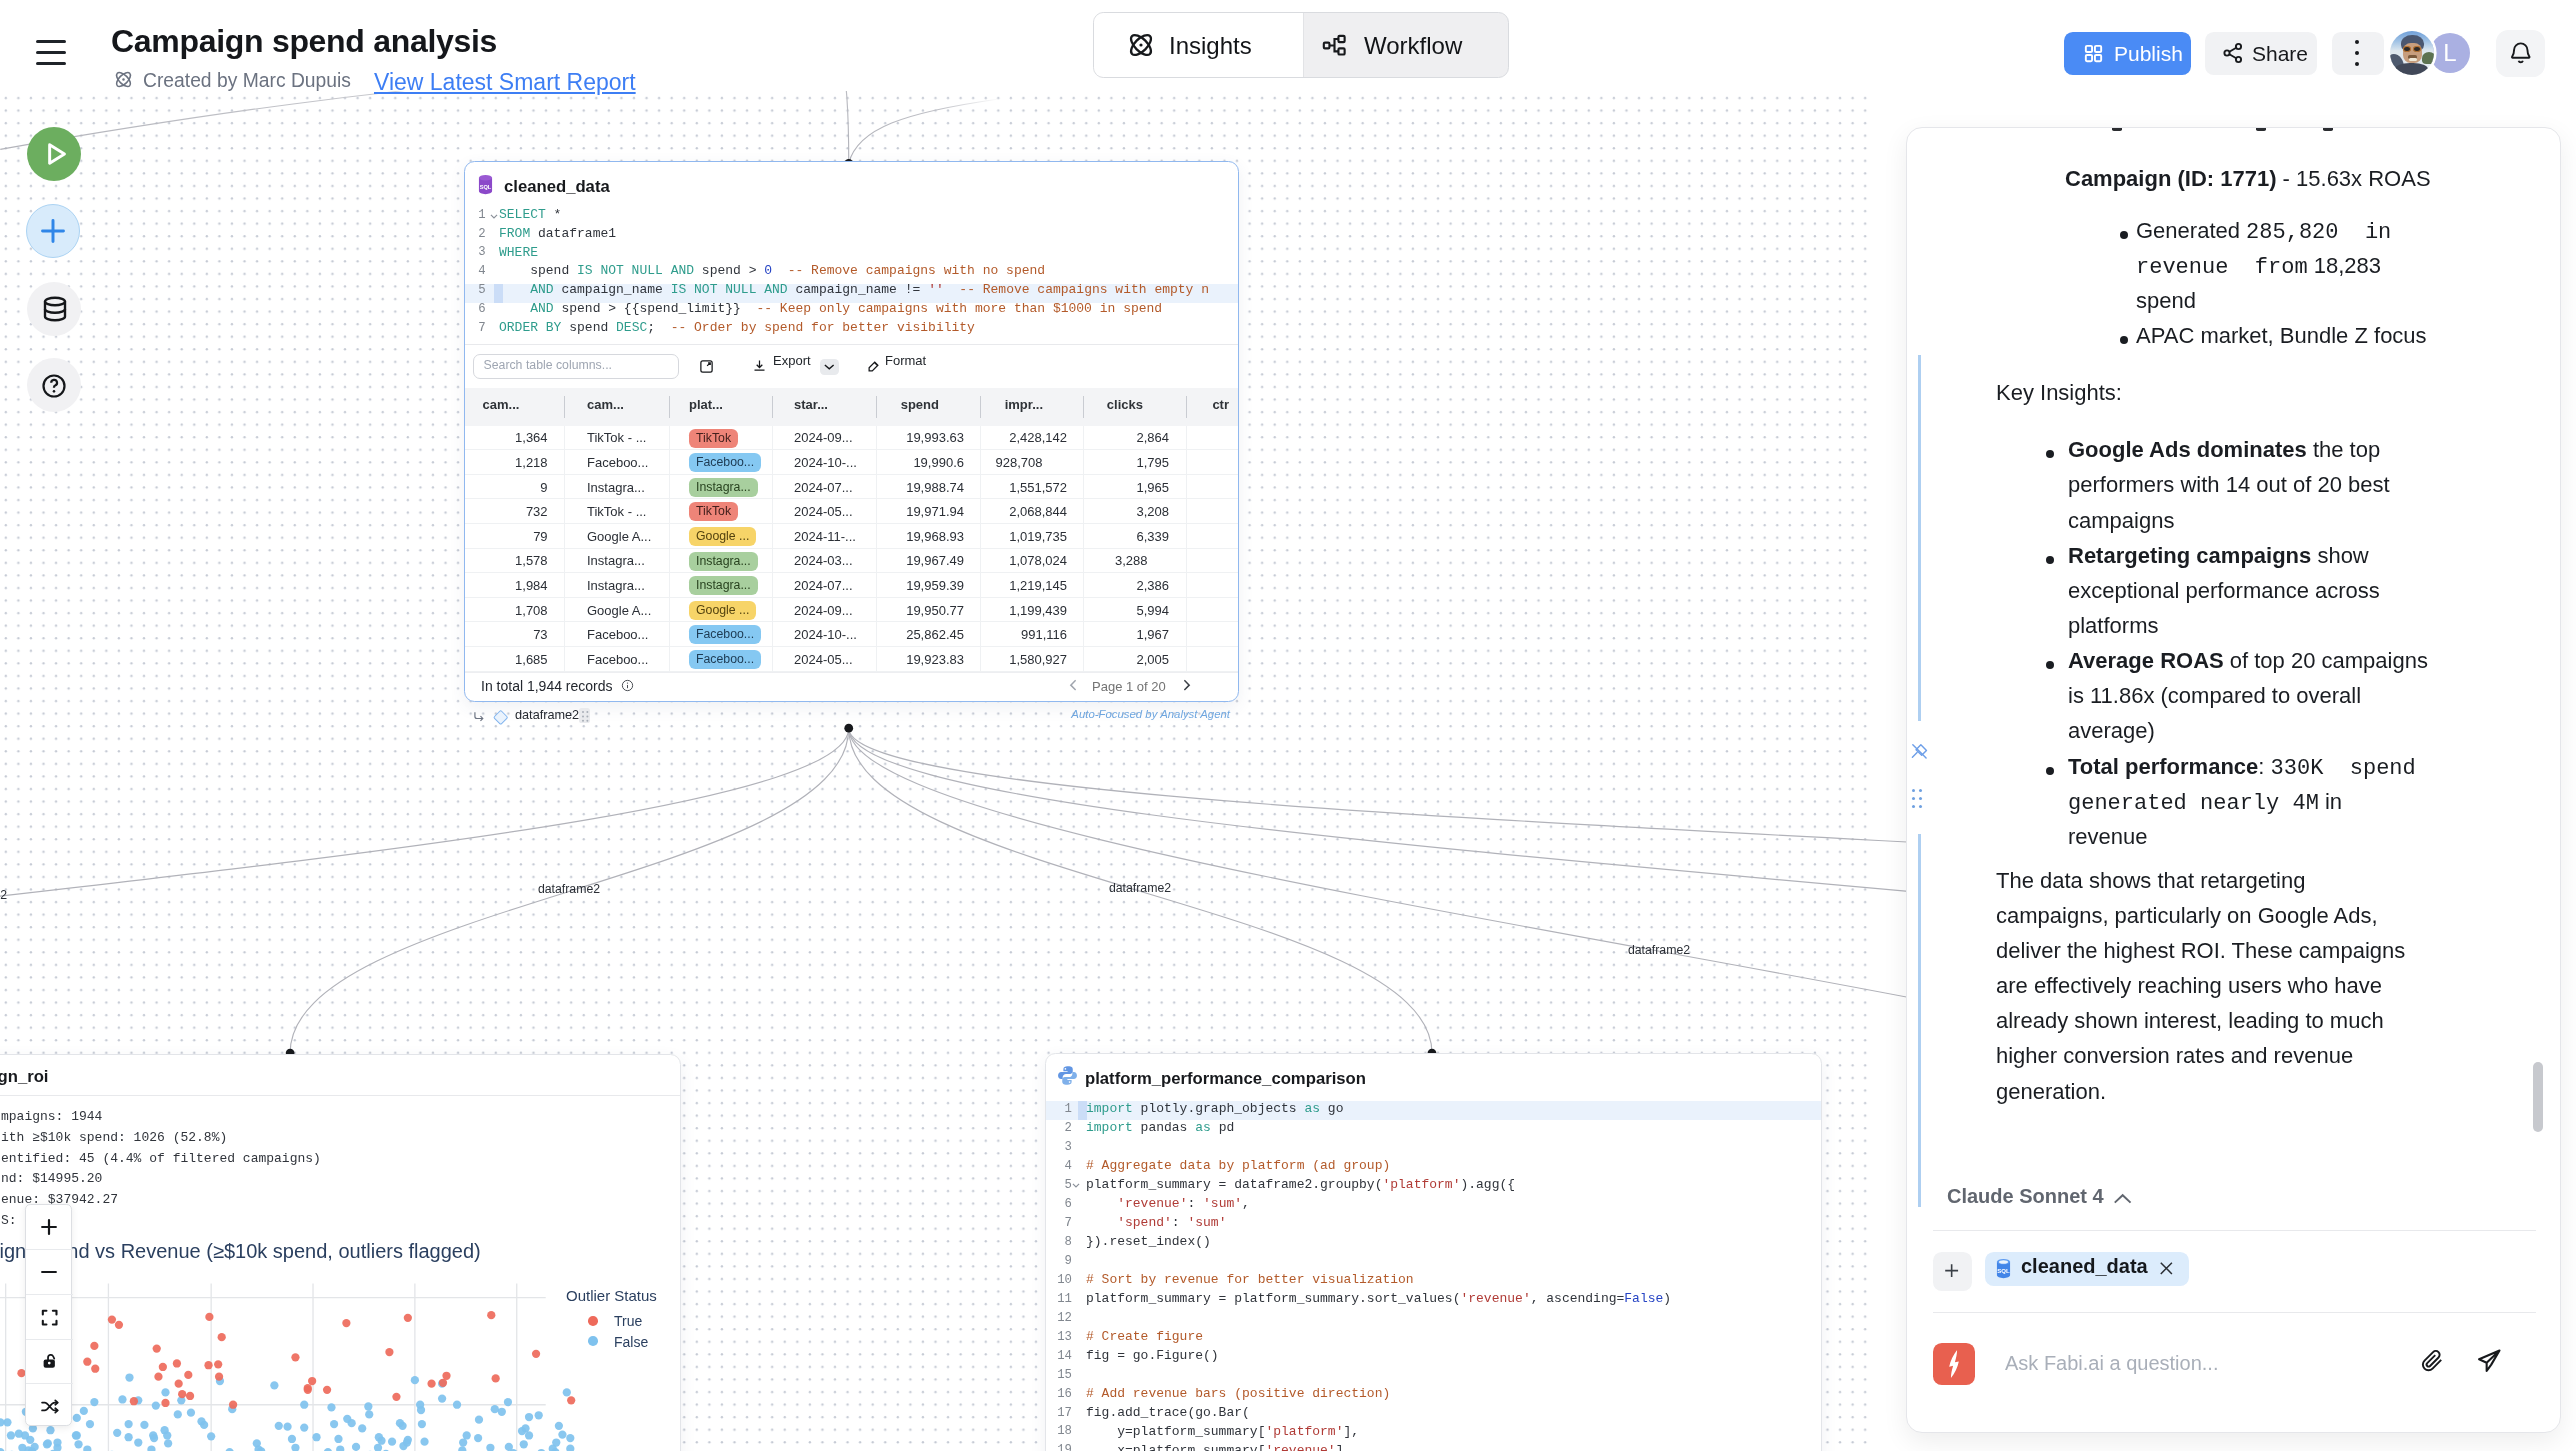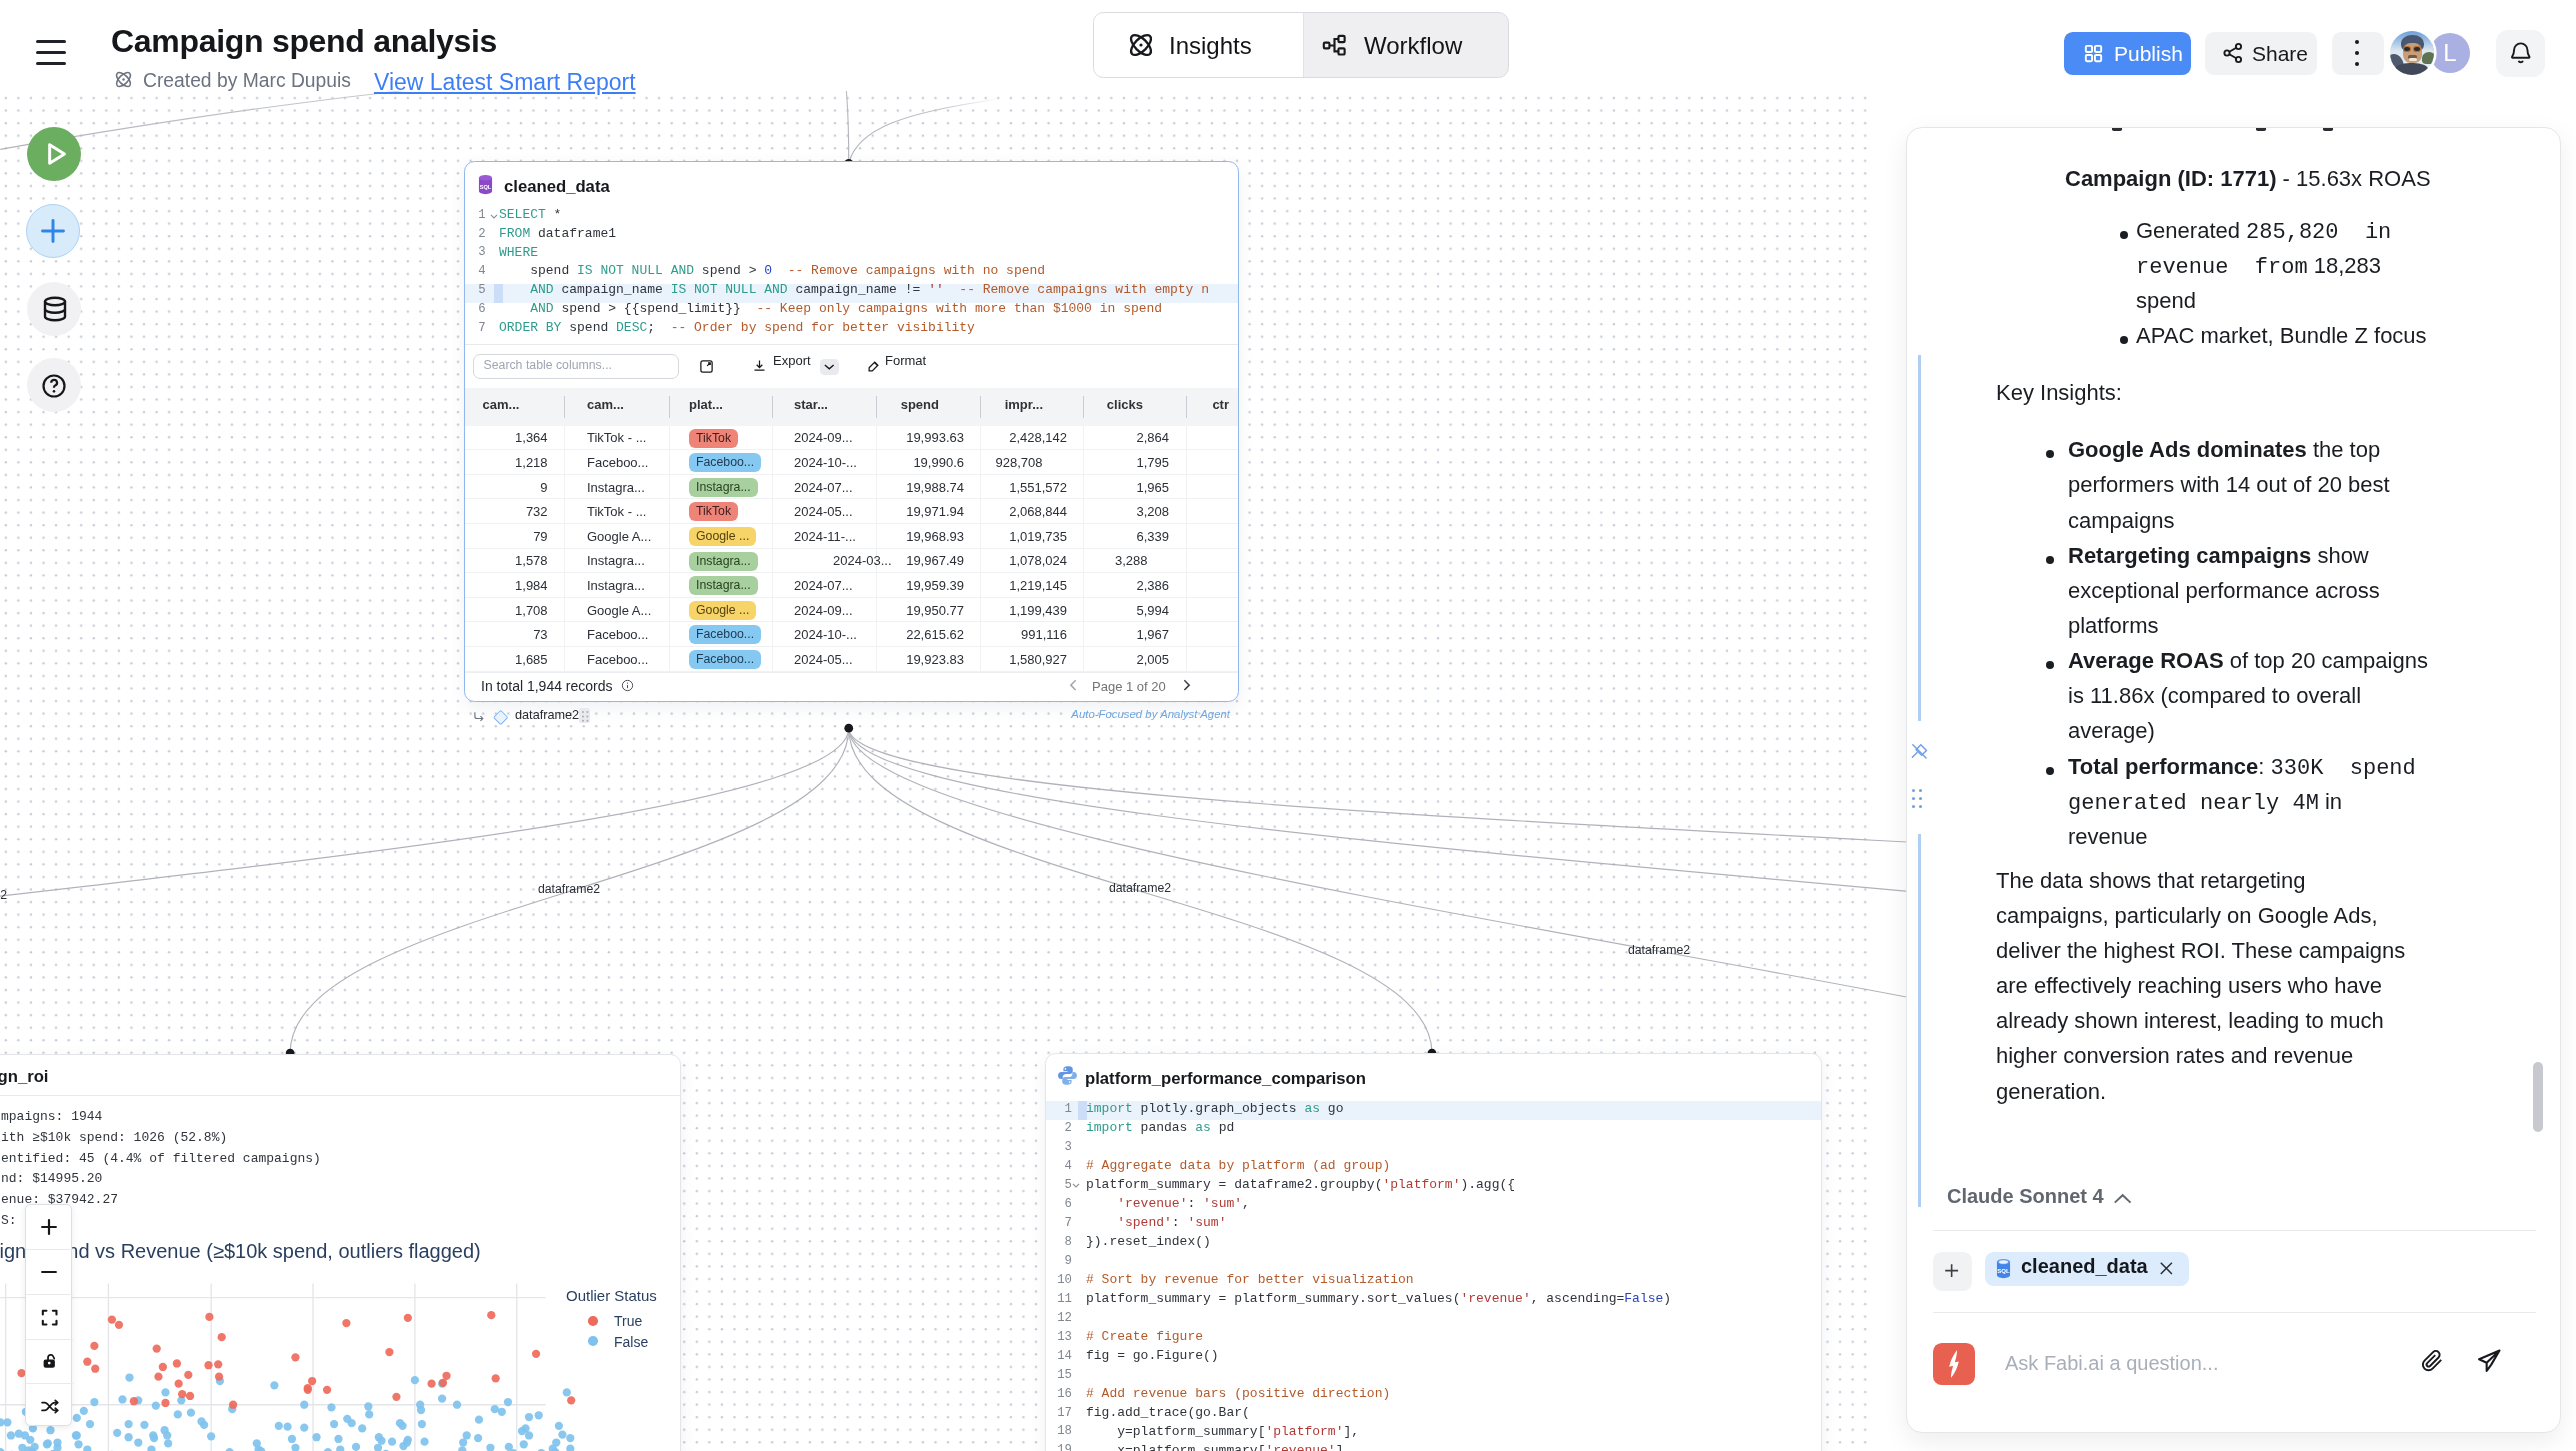--- a/index.html
+++ b/index.html
@@ -280,21 +280,21 @@
   <div class="rowtxt" style="left:122px;top:367px;">Google A...</div>
   <div class="badge" style="left:224px;top:365px;background:#f7d468;color:#54430f;">Google ...</div>
   <div class="rowtxt" style="left:329px;top:367px;">2024-11-...</div>
   <div class="rowtxt" style="left:411px;top:367px;width:88px;text-align:right;">19,968.93</div>
   <div class="rowtxt" style="left:506px;top:367px;width:96px;text-align:right;">1,019,735</div>
   <div class="rowtxt" style="left:618px;top:367px;width:86px;text-align:right;">6,339</div>
   <div class="abs" style="left:0;top:410px;width:773px;height:0.9px;background:#eff1f3;"></div>
   <div class="rowtxt" style="left:17.6px;top:391px;width:65px;text-align:right;">1,578</div>
   <div class="rowtxt" style="left:122px;top:391px;">Instagra...</div>
   <div class="badge" style="left:224px;top:390px;background:#a8cf9e;color:#28421f;">Instagra...</div>
-  <div class="rowtxt" style="left:329px;top:391px;margin-left:39px;">2024-03...</div>
+  <div class="rowtxt" style="left:329px;top:391px;">2024-03...</div>
   <div class="rowtxt" style="left:411px;top:391px;width:88px;text-align:right;">19,967.49</div>
   <div class="rowtxt" style="left:506px;top:391px;width:96px;text-align:right;">1,078,024</div>
   <div class="rowtxt" style="left:650px;top:391px;width:86px;text-align:left;">3,288</div>
   <div class="abs" style="left:0;top:435px;width:773px;height:0.9px;background:#eff1f3;"></div>
   <div class="rowtxt" style="left:17.6px;top:416px;width:65px;text-align:right;">1,984</div>
   <div class="rowtxt" style="left:122px;top:416px;">Instagra...</div>
   <div class="badge" style="left:224px;top:414px;background:#a8cf9e;color:#28421f;">Instagra...</div>
   <div class="rowtxt" style="left:329px;top:416px;">2024-07...</div>
   <div class="rowtxt" style="left:411px;top:416px;width:88px;text-align:right;">19,959.39</div>
   <div class="rowtxt" style="left:506px;top:416px;width:96px;text-align:right;">1,219,145</div>
@@ -305,21 +305,21 @@
   <div class="badge" style="left:224px;top:439px;background:#f7d468;color:#54430f;">Google ...</div>
   <div class="rowtxt" style="left:329px;top:441px;">2024-09...</div>
   <div class="rowtxt" style="left:411px;top:441px;width:88px;text-align:right;">19,950.77</div>
   <div class="rowtxt" style="left:506px;top:441px;width:96px;text-align:right;">1,199,439</div>
   <div class="rowtxt" style="left:618px;top:441px;width:86px;text-align:right;">5,994</div>
   <div class="abs" style="left:0;top:484px;width:773px;height:0.9px;background:#eff1f3;"></div>
   <div class="rowtxt" style="left:17.6px;top:465px;width:65px;text-align:right;">73</div>
   <div class="rowtxt" style="left:122px;top:465px;">Faceboo...</div>
   <div class="badge" style="left:224px;top:463px;background:#85c8f2;color:#1d3a52;">Faceboo...</div>
   <div class="rowtxt" style="left:329px;top:465px;">2024-10-...</div>
-  <div class="rowtxt" style="left:411px;top:465px;width:88px;text-align:right;">22,615.62</div>
+  <div class="rowtxt" style="left:411px;top:465px;width:88px;text-align:right;">25,862.45</div>
   <div class="rowtxt" style="left:506px;top:465px;width:96px;text-align:right;">991,116</div>
   <div class="rowtxt" style="left:618px;top:465px;width:86px;text-align:right;">1,967</div>
   <div class="abs" style="left:0;top:509px;width:773px;height:0.9px;background:#eff1f3;"></div>
   <div class="rowtxt" style="left:17.6px;top:490px;width:65px;text-align:right;">1,685</div>
   <div class="rowtxt" style="left:122px;top:490px;">Faceboo...</div>
   <div class="badge" style="left:224px;top:488px;background:#85c8f2;color:#1d3a52;">Faceboo...</div>
   <div class="rowtxt" style="left:329px;top:490px;">2024-05...</div>
   <div class="rowtxt" style="left:411px;top:490px;width:88px;text-align:right;">19,923.83</div>
   <div class="rowtxt" style="left:506px;top:490px;width:96px;text-align:right;">1,580,927</div>
   <div class="rowtxt" style="left:618px;top:490px;width:86px;text-align:right;">2,005</div>

